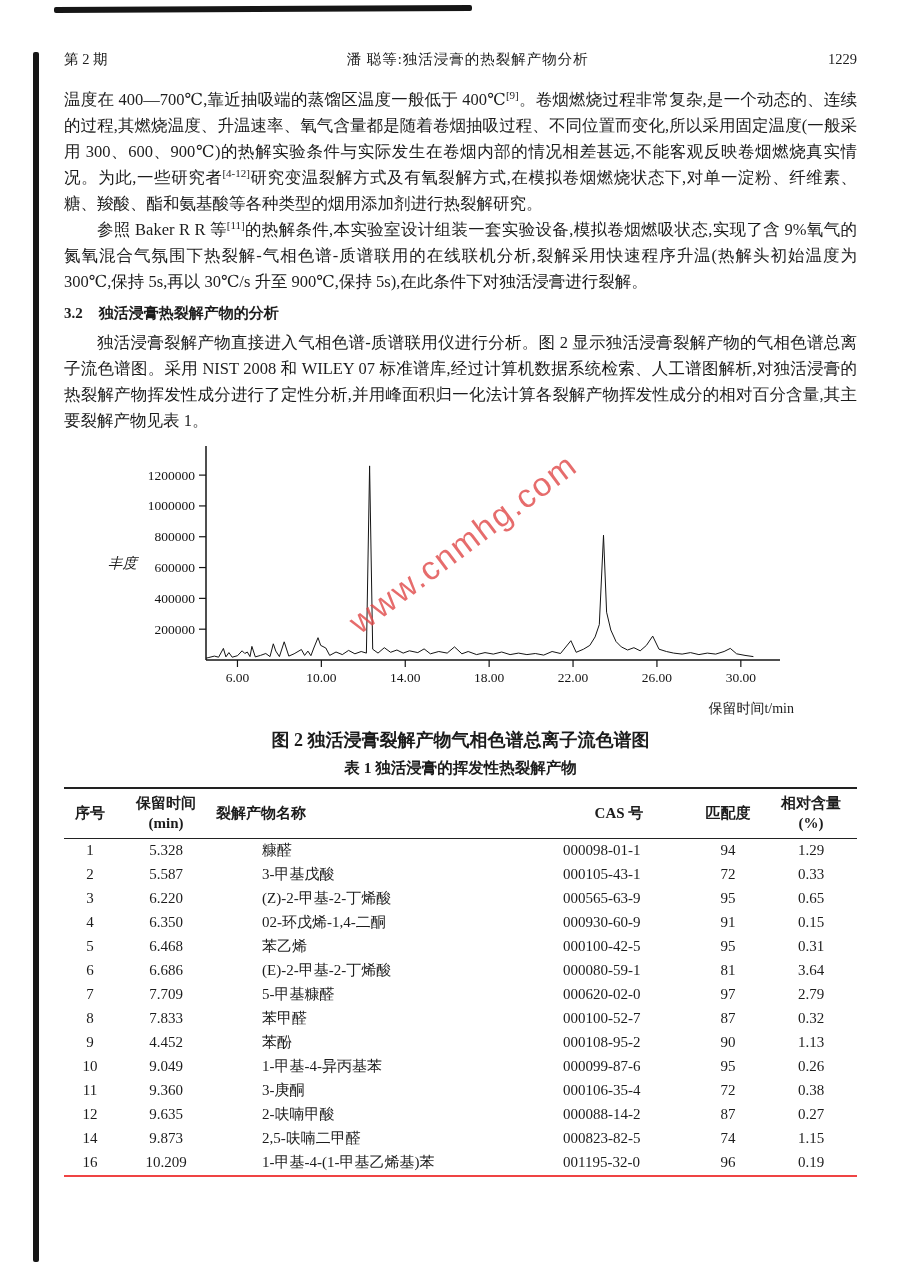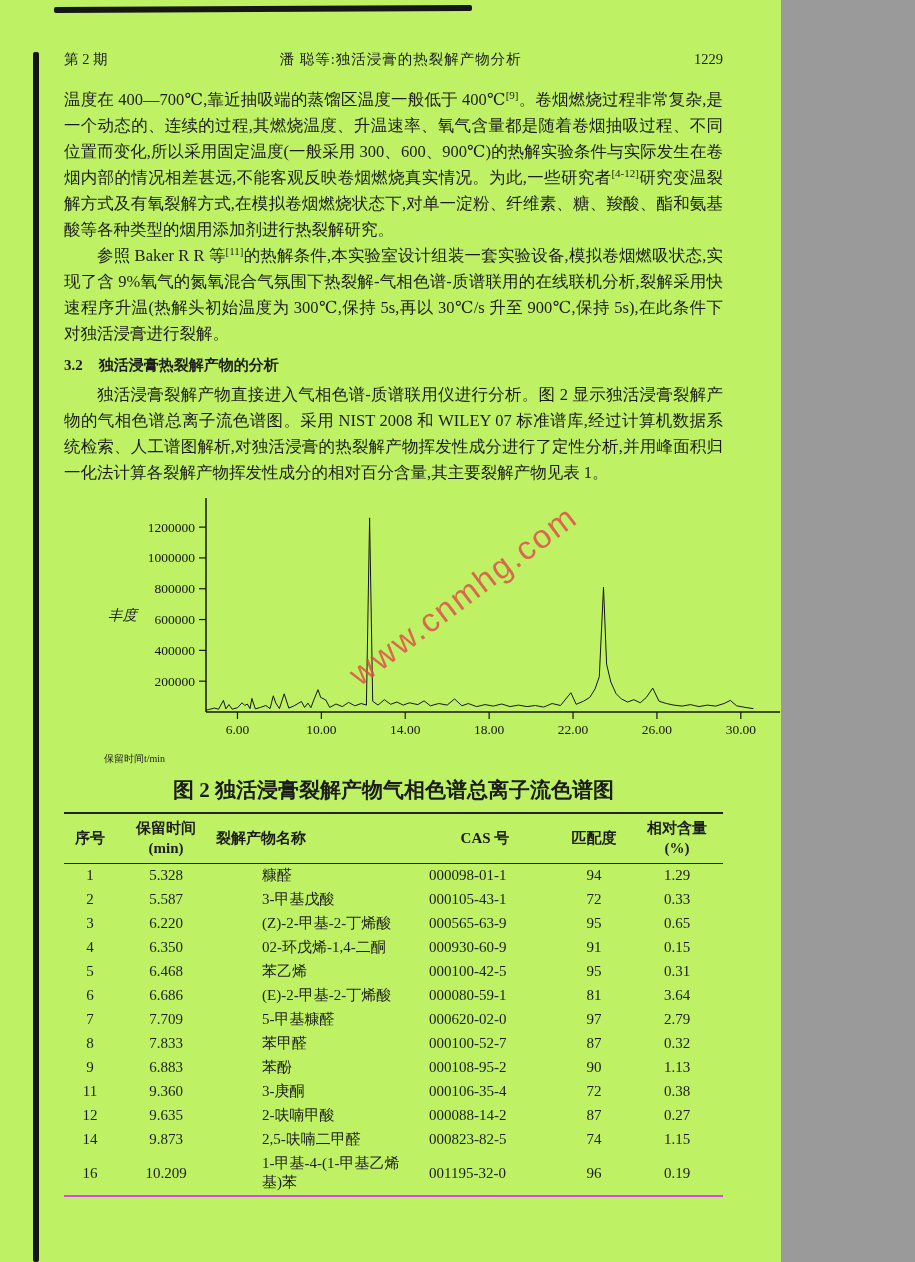--- a/index.html
+++ b/index.html
@@ -1,52 +1,52 @@
 <!DOCTYPE html>
 <html><head>
 <meta charset="utf-8">
 <style>
   * { margin:0; padding:0; box-sizing:border-box; }
   html,body { background:#9a9a9a; }
   .page {
-    position:relative; width:781px; height:1262px; overflow:hidden;
-    background:#bef264; color:#1c1c1c;
+    position:relative; width:915px; height:1262px; overflow:hidden;
+    background:#ffffff; color:#1c1c1c;
     font-family:"Liberation Serif","DejaVu Serif",serif;
     padding:50px 58px 0 64px;
   }
   .artifact { position:absolute; background:#161616; }
   .artifact-top { left:54px; top:6px; width:418px; height:6px; transform:rotate(-0.25deg); border-radius:2px; }
   .artifact-left { left:33px; top:52px; width:6px; height:1210px; border-radius:2px; }
 
   .running-head { display:flex; align-items:baseline; font-size:14.5px; margin-bottom:18px; }
   .running-head .mid { flex:1; text-align:center; letter-spacing:1px; }
 
   .para { font-size:16.5px; line-height:26px; text-align:justify; }
   .indent { text-indent:2em; }
   sup { font-size:11px; line-height:0; }
 
   .section { font-size:15px; font-weight:bold; margin:9px 0 7px; }
   .section .num { margin-right:16px; }
 
   figure.chart { position:relative; margin:4px 0 0 40px; width:700px; }
   .ylabel { position:absolute; left:4px; top:116px; font-size:14.5px;font-style:italic; }
-  .xlabel { width:690px; text-align:left; font-size:10px; margin-top:-4px; }
+  .xlabel { width:690px; text-align:right; font-size:14px; margin-top:-4px; }
   .watermark {
     position:absolute; left:212px; top:58px; width:370px;
     transform:rotate(-37deg); transform-origin:center;
     font-family:"Liberation Sans","DejaVu Sans",sans-serif;
     font-size:33px; letter-spacing:2px; opacity:.8; pointer-events:none;
   }
   svg text { font-family:"Liberation Serif","DejaVu Serif",serif; fill:#141414; }
 
-  .fig-caption { text-align:center; font-weight:bold; font-size:21px; margin-top:10px; }
+  .fig-caption { text-align:center; font-weight:bold; font-size:18px; margin-top:10px; }
   .tab-caption { text-align:center; font-weight:bold; font-size:15.5px; margin-top:6px; }
 
   table { width:100%; border-collapse:collapse; margin-top:8px; font-size:15px;
-          border-top:2px solid #222; border-bottom:2px solid #d946ef; }
+          border-top:2px solid #222; border-bottom:2px solid #ef4444; }
   thead tr { border-bottom:1.5px solid #222; }
   th { font-weight:bold; white-space:pre-line; padding:5px 2px; line-height:1.3; vertical-align:middle; }
   td { padding:2px 2px 3px; }
   .col0 { width:52px;  text-align:center; }
   .col1 { width:100px; text-align:center; }
   .col2 { text-align:left; padding-left:46px; }
   th.col2 { text-align:left; padding-left:0; }
   .col3 { width:142px; text-align:left; padding-left:14px;margin-top:9px; }
   th.col3 { text-align:center; padding-left:0; }
   .col4 { width:74px;  text-align:center; }
@@ -107,20 +107,21 @@
           <text x="552.936329588015" y="244" text-anchor="middle" font-size="13.5">26.00</text>
           <line x1="636.8314606741573" y1="222" x2="636.8314606741573" y2="229" stroke="#151515" stroke-width="1.2"></line>
           <text x="636.8314606741573" y="244" text-anchor="middle" font-size="13.5">30.00</text>
           <polyline points="102.0,220.2 104.1,219.7 110.4,218.1 114.6,219.2 119.4,210.4 121.9,218.9 124.9,214.6 128.2,219.2 133.5,217.7 138.1,212.8 140.8,215.5 143.3,214.0 146.0,218.6 147.9,208.4 151.3,218.9 156.5,217.4 161.8,215.5 166.0,218.6 169.3,205.8 171.8,213.1 175.4,218.6 180.2,203.8 184.8,218.1 190.1,215.8 197.4,211.5 200.6,217.4 203.9,213.1 206.9,217.7 209.8,210.0 214.0,199.7 216.7,207.4 221.8,210.0 225.7,217.4 232.0,214.0 238.3,216.6 244.6,212.4 250.9,215.8 257.2,213.5 262.4,215.1 265.6,27.9 268.7,211.2 274.0,215.1 280.3,209.7 286.6,214.3 292.9,212.0 299.2,215.1 305.4,212.8 313.8,214.6 320.1,210.9 326.4,215.8 334.8,213.5 343.2,215.1 350.5,208.9 357.9,215.8 364.2,213.5 372.6,216.6 381.0,214.6 389.3,216.1 397.7,214.0 406.1,216.6 414.5,215.1 422.9,216.6 431.3,215.5 439.7,217.1 448.1,213.5 456.5,215.5 466.9,202.7 472.2,214.3 479.5,211.2 485.8,207.4 491.1,198.9 495.3,186.6 499.5,97.2 502.6,174.2 506.8,192.0 512.0,203.5 517.3,208.9 523.6,212.0 529.9,209.7 536.2,212.8 542.4,207.4 548.7,198.1 555.0,211.2 562.4,213.5 569.7,215.1 578.1,216.1 586.5,214.6 594.9,216.6 603.3,215.1 611.7,216.1 620.1,213.5 626.3,210.4 632.6,215.8 641.0,217.4 649.4,218.6" fill="none" stroke="#141414" stroke-width="1"></polyline>
         </svg>
       <div class="xlabel">保留时间t/min</div>
       <div class="watermark" style="color: rgb(224, 72, 72);">www.cnmhg.com</div>
     </figure>
 
     <div class="fig-caption">图 2  独活浸膏裂解产物气相色谱总离子流色谱图</div>
+    <div class="tab-caption">表 1  独活浸膏的挥发性热裂解产物</div>
 
     <table>
       <thead>
         <tr>
             <th class="col0">序号</th>
             <th class="col1">保留时间
 (min)</th>
             <th class="col2">裂解产物名称</th>
             <th class="col3">CAS 号</th>
             <th class="col4">匹配度</th>
@@ -188,25 +189,33 @@
           <tr>
             <td class="col0">8</td>
             <td class="col1">7.833</td>
             <td class="col2">苯甲醛</td>
             <td class="col3">000100-52-7</td>
             <td class="col4">87</td>
             <td class="col5">0.32</td>
           </tr>
           <tr>
             <td class="col0">9</td>
-            <td class="col1">6.883</td>
+            <td class="col1">4.452</td>
             <td class="col2">苯酚</td>
             <td class="col3">000108-95-2</td>
             <td class="col4">90</td>
             <td class="col5">1.13</td>
+          </tr>
+          <tr>
+            <td class="col0">10</td>
+            <td class="col1">9.049</td>
+            <td class="col2">1-甲基-4-异丙基苯</td>
+            <td class="col3">000099-87-6</td>
+            <td class="col4">95</td>
+            <td class="col5">0.26</td>
           </tr>
           <tr>
             <td class="col0">11</td>
             <td class="col1">9.360</td>
             <td class="col2">3-庚酮</td>
             <td class="col3">000106-35-4</td>
             <td class="col4">72</td>
             <td class="col5">0.38</td>
           </tr>
           <tr>

